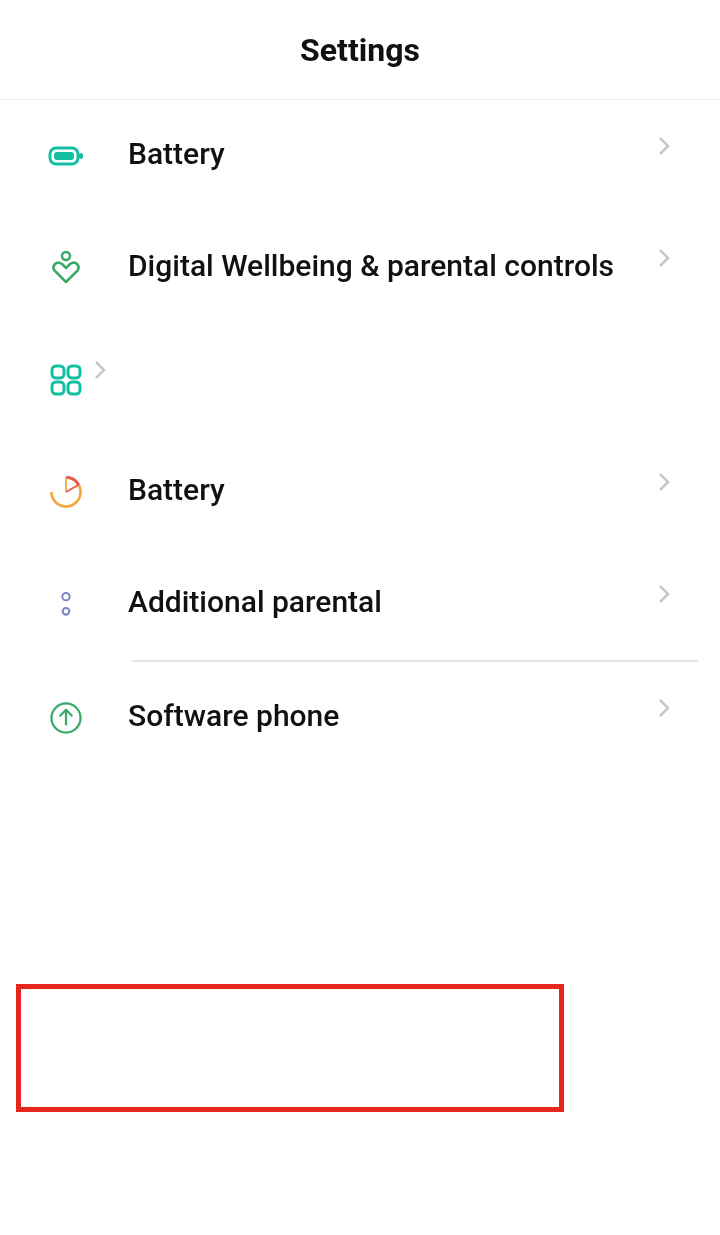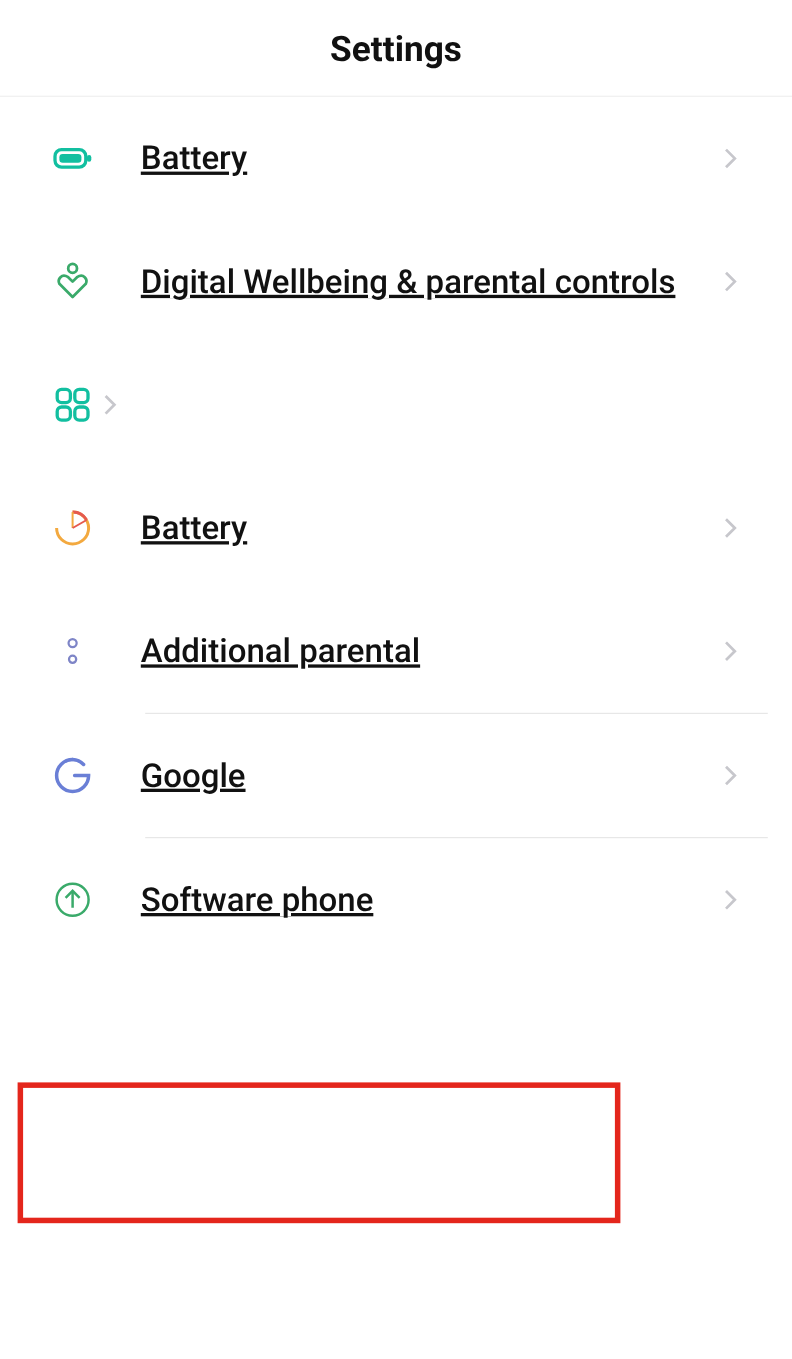--- a/index.html
+++ b/index.html
@@ -6,41 +6,39 @@
   body {
     width: 720px;
     height: 1235px;
     background: #ffffff;
     font-family: -apple-system, BlinkMacSystemFont, "Segoe UI", Roboto, sans-serif;
     color: #111;
     position: relative;
     overflow: hidden;
   }
   .header {
-    height: 88px;
+    height: 100px;
     display: flex;
     align-items: center;
     justify-content: center;
     border-bottom: 1px solid #eee;
   }
   .header-title {
     font-size: 32px;
     font-weight: 700;
   }
   .list {
     display: flex;
     flex-direction: column;
   }
   .row {
     display: flex;
-    align-items: center;
     padding: 34px 44px 34px 44px;
     cursor: pointer;
     position: relative;
-    text-decoration: underline;
   }
   .row .icon {
     width: 44px;
     height: 44px;
     flex-shrink: 0;
     display: flex;
     align-items: center;
     justify-content: center;
   }
   .row .label {
@@ -160,34 +158,20 @@
     <span class="chev">
       <svg viewBox="0 0 24 24" width="24" height="24">
           <polyline points="8,4 16,12 8,20"></polyline>
         </svg>
     </span>
   </div>
 
   <div class="divider"></div>
 
 
-  <div class="row">
-    <span class="icon">
-      <svg viewBox="0 0 44 44" width="40" height="40">
-        <path d="M22 6 A16 16 0 1 0 38 22 L24 22" fill="none" stroke="#6a7fd6" stroke-width="3.5" stroke-linecap="round"></path>
-        <path d="M33 11 A16 16 0 0 0 22 6" fill="none" stroke="#6a7fd6" stroke-width="3.5" stroke-linecap="round"></path>
-      </svg>
-    </span>
-    <span class="label">Google</span>
-    <span class="chev">
-      <svg viewBox="0 0 24 24" width="24" height="24">
-          <polyline points="8,4 16,12 8,20"></polyline>
-        </svg>
-    </span>
-  </div>
 
   <div class="divider"></div>
 
   <div class="row">
     <span class="icon">
       <svg viewBox="0 0 44 44" width="40" height="40">
         <circle cx="22" cy="22" r="16" fill="none" stroke="#3aaa6a" stroke-width="2.5"></circle>
         <line x1="22" y1="30" x2="22" y2="14" stroke="#3aaa6a" stroke-width="2.5"></line>
         <polyline points="15,20 22,13 29,20" fill="none" stroke="#3aaa6a" stroke-width="2.5"></polyline>
       </svg>

